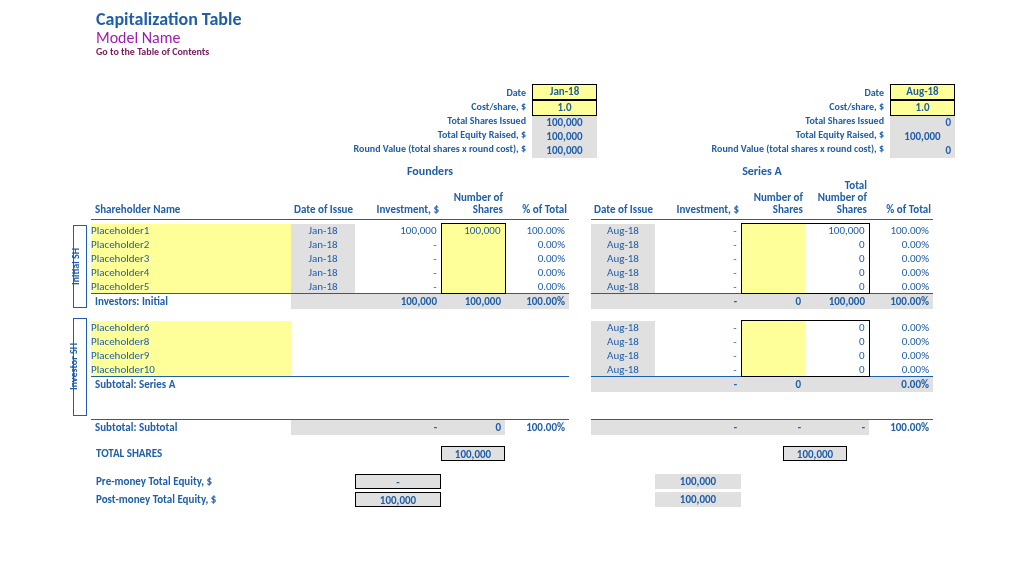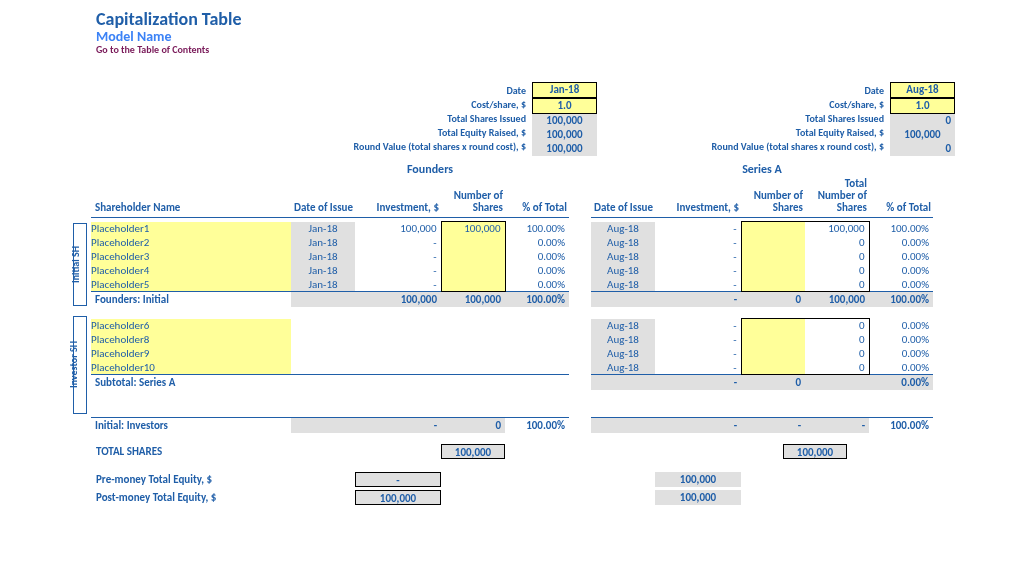--- a/index.html
+++ b/index.html
@@ -12,21 +12,21 @@
     color: #000;
     width: 1024px;
     height: 577px;
     overflow: hidden;
   }
   .page {
     padding: 8px 0 0 0;
   }
   .title-block { margin-left: 96px; }
   .main-title { color:#1f5ea8; font-weight:bold; font-size:18px; }
-  .model-name { color:#3b82f6; font-weight:bold; font-size:14px; margin-top:-2px;}
+  .model-name { color:#a21caf; font-weight:normal; font-size:16px; margin-top:-2px;}
   .toc-link { color:#7a1b5a; font-weight:bold; font-size:10px; margin-top:-2px;}
   .sum-labels { text-align:right; color:#1f5ea8; font-weight:bold; font-size:10px; line-height:14px; }
   .sum-vals { width:65px; text-align:center; font-size:11px; line-height:14px; }
   .yellow-cell { background:#ffff99; border:1.5px solid #000; font-weight:bold; color:#1f5ea8;}
   .gray-cell { background:#e0e0e0; font-weight:bold; color:#1f5ea8;}
   .section-header { text-align:center; color:#1f5ea8; font-weight:bold; font-size:12px;}
   
   table { border-collapse: collapse; }
   td, th { padding: 0; }
 
@@ -241,21 +241,21 @@
           <td class="c-r">-</td>
           <td class="c-r yel blk-outline-l blk-outline-b"></td>
           <td class="c-r blk-outline-r blk-outline-b">0</td>
           <td class="c-r">0.00%</td>
         </tr>
       </tbody>
     <tbody>
         <tr class="subtotal">
       <td style="border:none;"></td>
           <td style="border:none;"></td>
-      <td class="lab">Founders: Initial</td>
+      <td class="lab">Investors: Initial</td>
       <td class="c"></td>
       <td class="c-r">100,000</td>
       <td class="c-r">100,000</td>
       <td class="c-r">100.00%</td>
       <td style="border:none;"></td>
       <td class="c"></td>
       <td class="c-r">-</td>
       <td class="c-r">0</td>
       <td class="c-r">100,000</td>
       <td class="c-r">100.00%</td>
@@ -341,21 +341,21 @@
       <td class="c-r">0</td>
       <td class="c-r"></td>
       <td class="c-r">0.00%</td>
     </tr>
     <tr style="height:28px;">
           <td colspan="13"></td>
         </tr>
     <tr class="subtotal">
       <td style="border:none;"></td>
           <td style="border:none;"></td>
-      <td class="lab">Initial: Investors</td>
+      <td class="lab">Subtotal: Subtotal</td>
       <td class="c"></td>
       <td class="c-r">-</td>
       <td class="c-r">0</td>
       <td class="c-r" style="background:#fff;">100.00%</td>
       <td style="border:none;"></td>
       <td class="c"></td>
       <td class="c-r">-</td>
       <td class="c-r">-</td>
       <td class="c-r">-</td>
       <td class="c-r" style="background:#fff;">100.00%</td>

